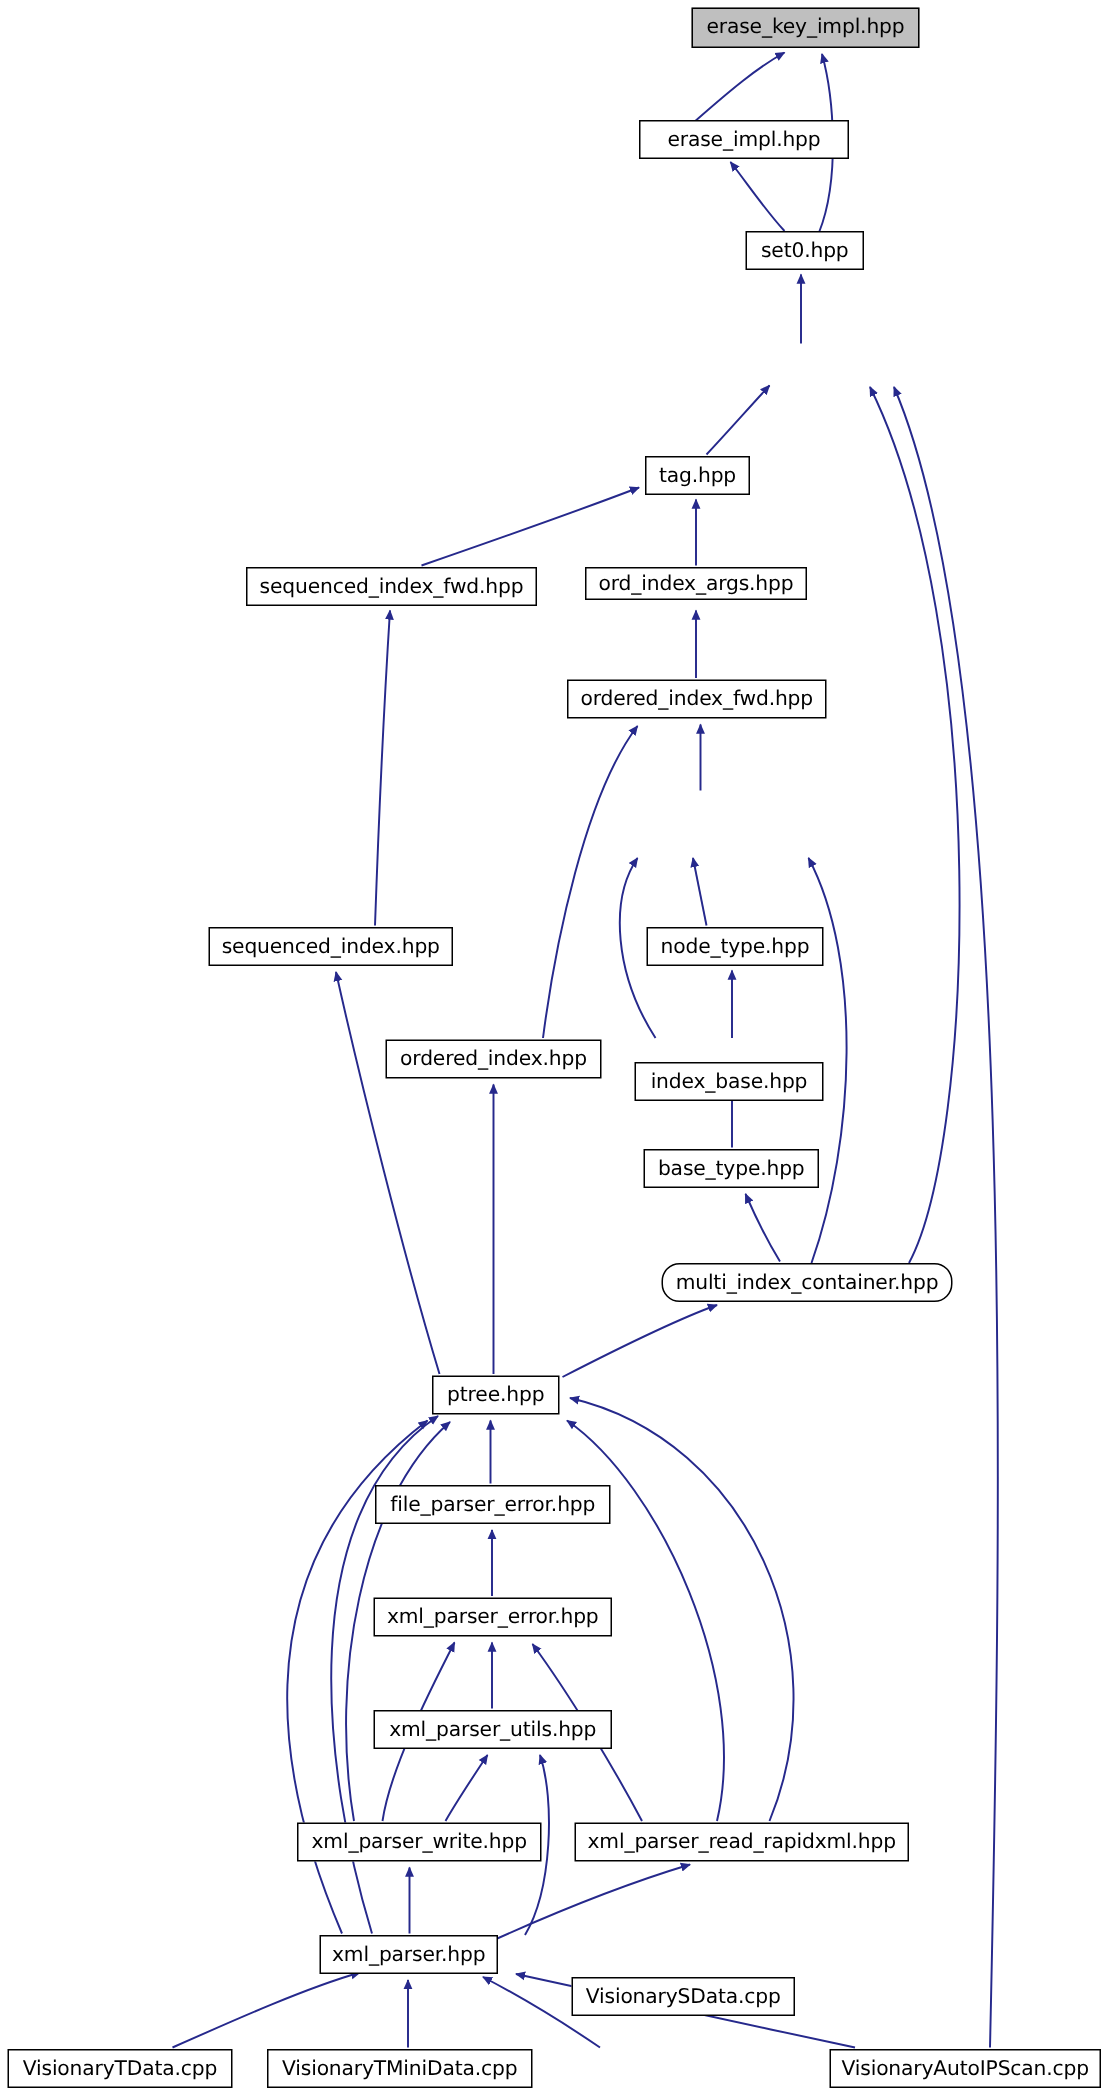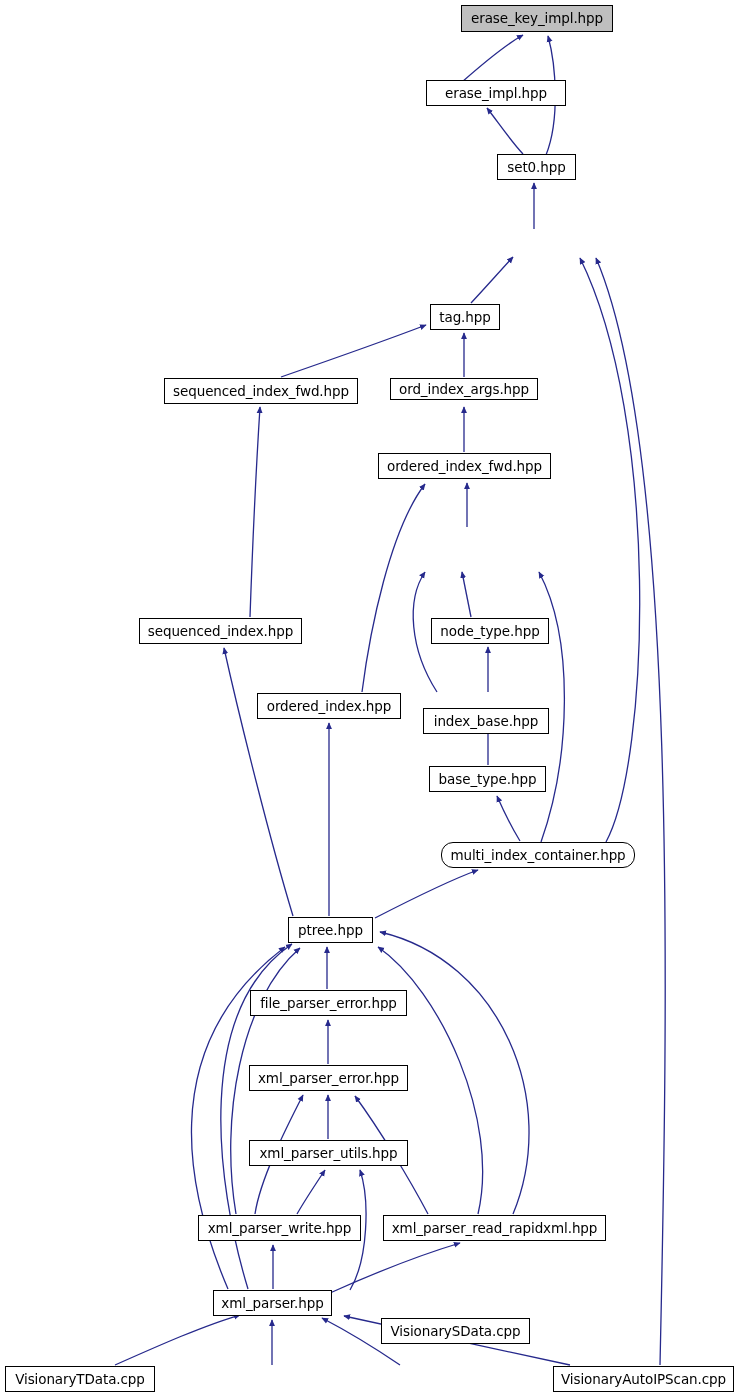--- a/index.html
+++ b/index.html
@@ -77,15 +77,16 @@
     <div class="node" style="left: 429px; top: 766px; width: 117px; height: 26px;">base_type.hpp</div>
     <div class="node" style="left: 441px; top: 842px; width: 194px; height: 26px; border-radius: 12px;">multi_index_container.hpp</div>
     <div class="node" style="left: 288px; top: 917px; width: 85px; height: 26px;">ptree.hpp</div>
     <div class="node" style="left: 250px; top: 990px; width: 157px; height: 26px;">file_parser_error.hpp</div>
     <div class="node" style="left: 249px; top: 1065px; width: 159px; height: 26px;">xml_parser_error.hpp</div>
     <div class="node" style="left: 249px; top: 1140px; width: 159px; height: 26px;">xml_parser_utils.hpp</div>
     <div class="node" style="left: 383px; top: 1215px; width: 223px; height: 26px;">xml_parser_read_rapidxml.hpp</div>
     <div class="node" style="left: 198px; top: 1215px; width: 163px; height: 26px;">xml_parser_write.hpp</div>
     <div class="node" style="left: 213px; top: 1290px; width: 119px; height: 26px;">xml_parser.hpp</div>
     <div class="node" style="left: 5px; top: 1366px; width: 150px; height: 26px;">VisionaryTData.cpp</div>
+    <div class="node" style="left: 178px; top: 1366px; width: 177px; height: 26px;">VisionaryTMiniData.cpp</div>
     <div class="node" style="left: 381px; top: 1318px; width: 149px; height: 26px;">VisionarySData.cpp</div>
     <div class="node" style="left: 553px; top: 1366px; width: 181px; height: 26px;">VisionaryAutoIPScan.cpp</div>
   </div>
 
 </body></html>

